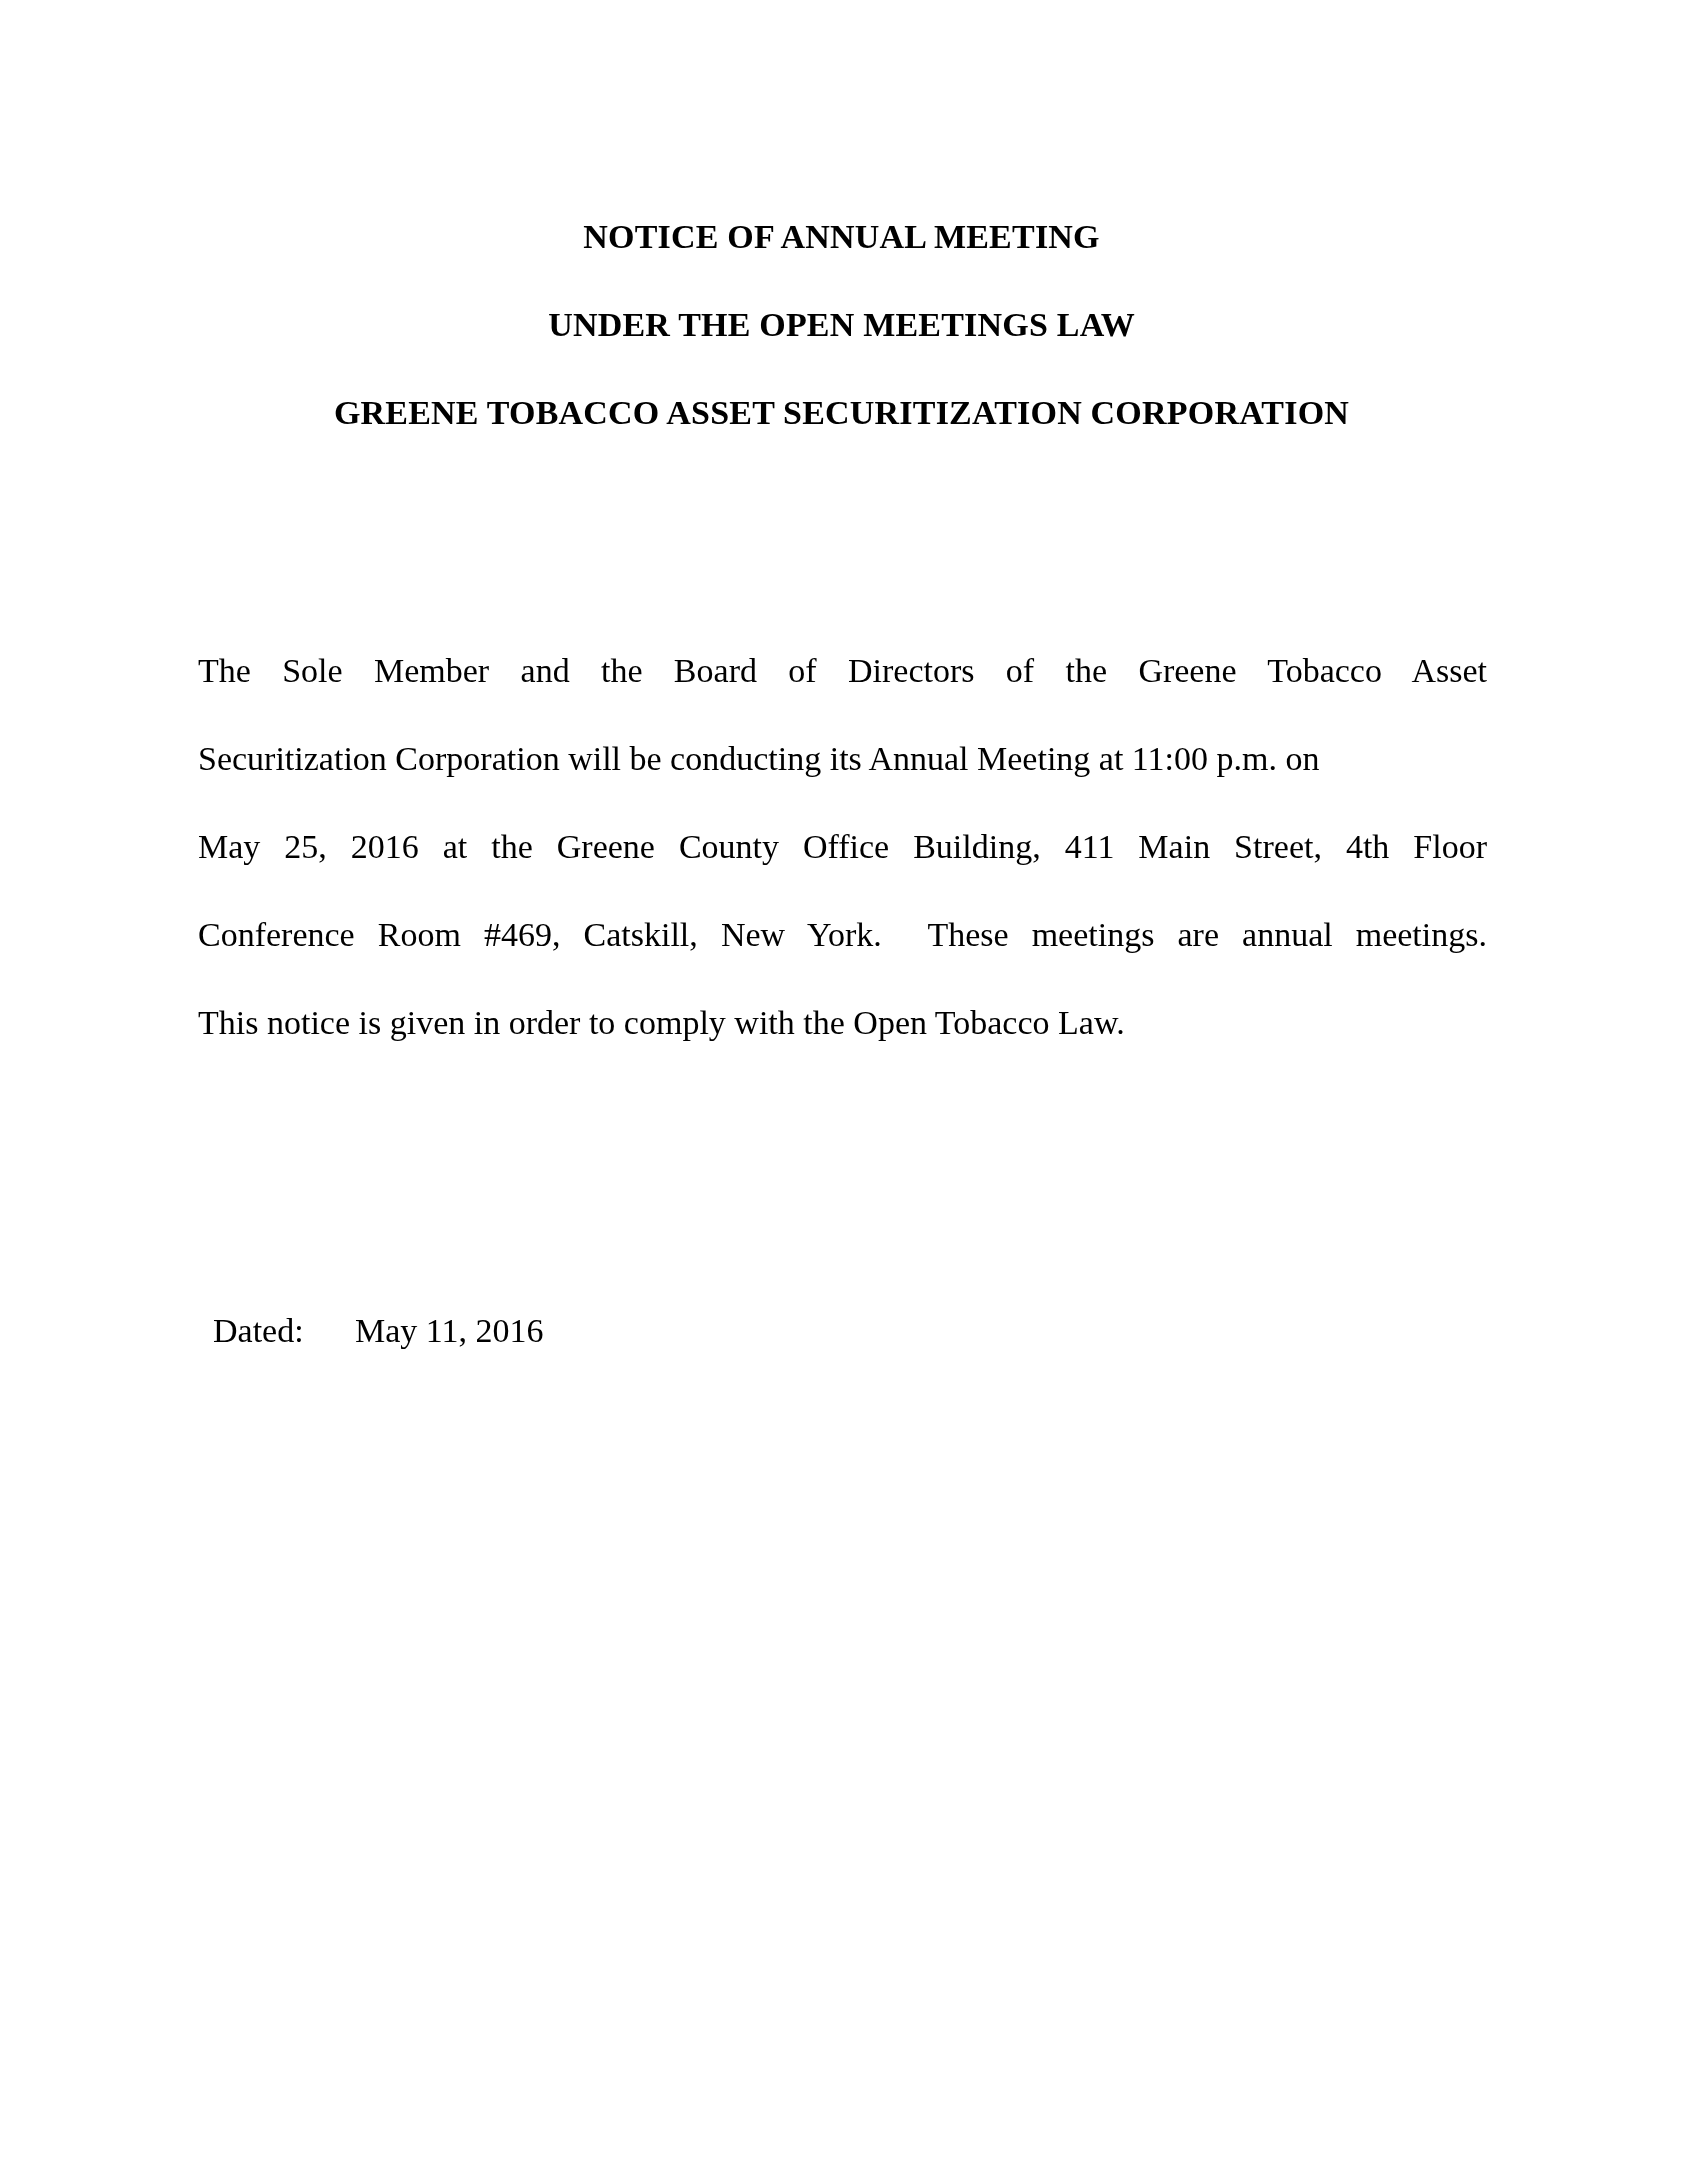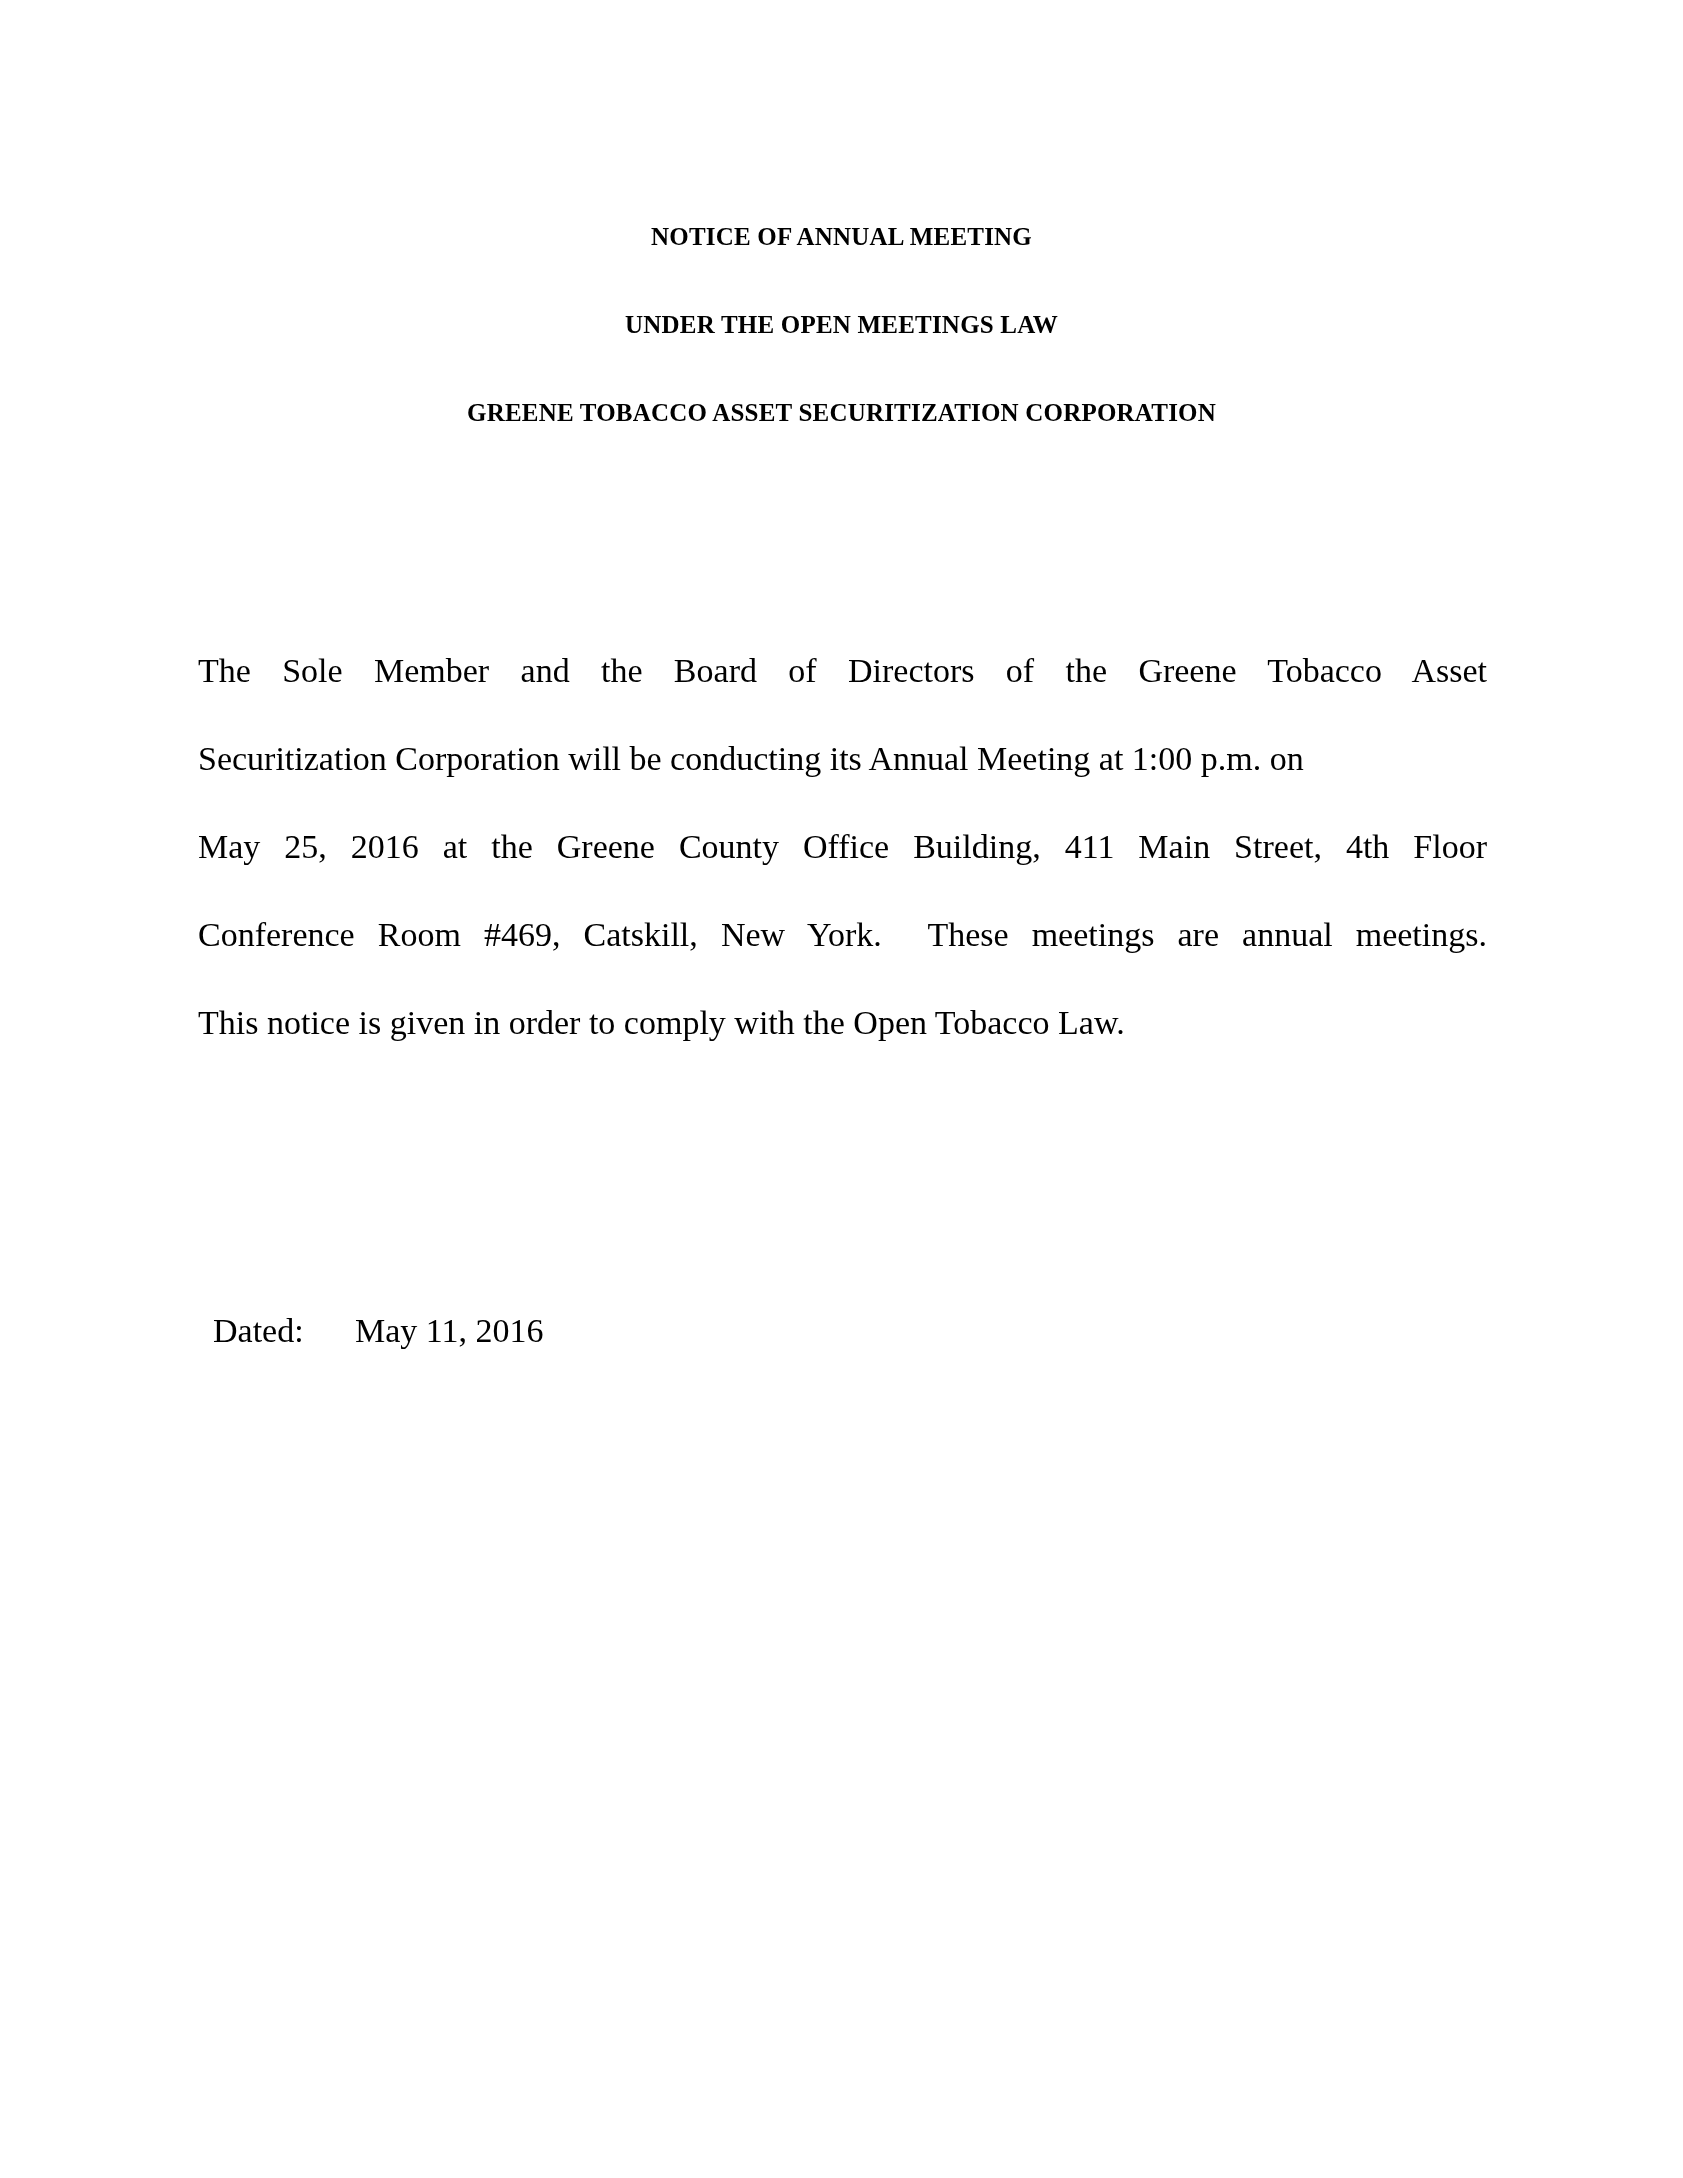--- a/index.html
+++ b/index.html
@@ -24,21 +24,21 @@
     }
     .title-block {
       position: absolute;
       left: 0;
       top: 193px;
       width: 1683px;
       text-align: center;
     }
     .title-line {
       font-weight: bold;
-      font-size: 25px;
+      font-size: 34px;
       line-height: 88px;
       height: 88px;
       letter-spacing: 0.2px;
       white-space: nowrap;
     }
     .body-block {
       position: absolute;
       left: 198px;
       top: 627px;
       width: 1289px;
@@ -73,21 +73,21 @@
 <div class="page">
 
   <div class="title-block">
     <div class="title-line">NOTICE OF ANNUAL MEETING</div>
     <div class="title-line">UNDER THE OPEN MEETINGS LAW</div>
     <div class="title-line">GREENE TOBACCO ASSET SECURITIZATION CORPORATION</div>
   </div>
 
   <div class="body-block">
     <div class="body-line justify">The Sole Member and the Board of Directors of the Greene Tobacco Asset</div>
-    <div class="body-line">Securitization Corporation will be conducting its Annual Meeting at 1:00 p.m. on</div>
+    <div class="body-line">Securitization Corporation will be conducting its Annual Meeting at 11:00 p.m. on</div>
     <div class="body-line justify">May 25, 2016 at the Greene County Office Building, 411 Main Street, 4th Floor</div>
     <div class="body-line justify" style="white-space: pre;">Conference Room #469, Catskill, New York.  These meetings are annual meetings.</div>
     <div class="body-line">This notice is given in order to comply with the Open Tobacco Law.</div>
   </div>
 
   <div class="dated">
     <span class="dated-label">Dated:</span><span>May 11, 2016</span>
   </div>
 
 </div>

